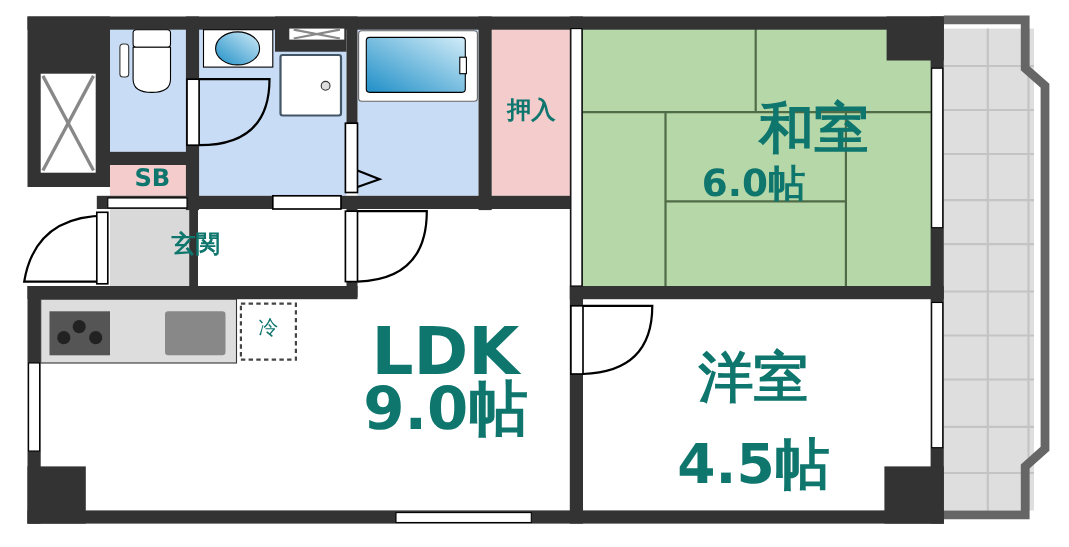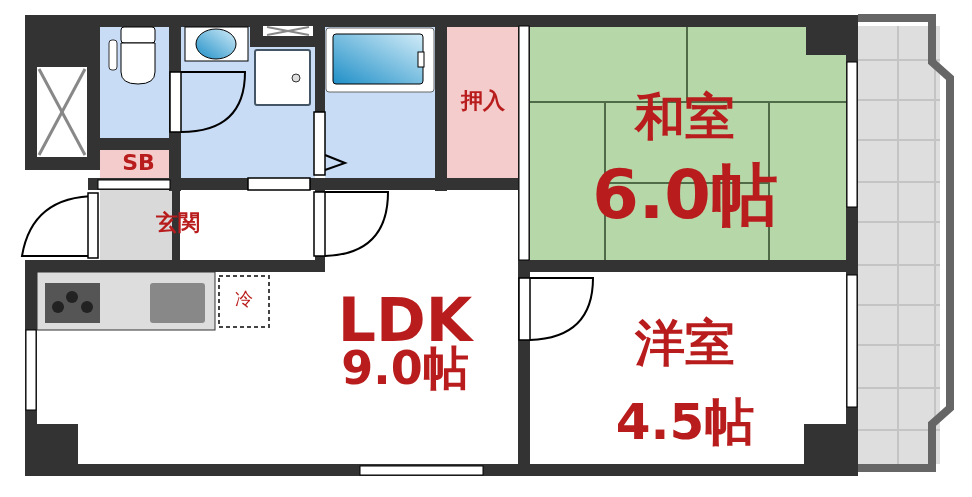--- a/index.html
+++ b/index.html
@@ -1,19 +1,19 @@
 <!DOCTYPE html>
 <html><head>
 <meta charset="utf-8">
 <style>
   html,body{margin:0;padding:0;background:#ffffff;}
   body{width:972px;height:497px;position:relative;overflow:hidden;font-family:"DejaVu Sans","Liberation Sans",sans-serif;}
   .abs{position:absolute;}
   .wall{position:absolute;background:#333333;}
-  .lbl{position:absolute;font-weight:bold;color:#b91c1c;text-align:center;line-height:1;white-space:nowrap;}
+  .lbl{position:absolute;font-weight:bold;color:#0f766e;text-align:center;line-height:1;white-space:nowrap;}
   svg{position:absolute;left:0;top:0;}
 </style>
 </head>
 <body>
 
 <div class="abs" style="left:100px;top:26px;width:69px;height:112px;background:#c9dcf5;"></div>
 <div class="abs" style="left:181px;top:26px;width:134px;height:152px;background:#c9dcf5;"></div>
 <div class="abs" style="left:325px;top:26px;width:110px;height:152px;background:#c9dcf5;"></div>
 <div class="abs" style="left:447px;top:26px;width:72px;height:152px;background:#f4cccc;"></div>
 <div class="abs" style="left:100px;top:150px;width:69px;height:28px;background:#f4cccc;"></div>
@@ -142,19 +142,19 @@
     <rect x="98" y="180" width="72" height="9"></rect>
   </g>
 </svg>
 
 <div class="lbl" style="left:100px;top:152px;width:77px;font-size:22px;">SB</div>
 <div class="lbl" style="left:100px;top:212px;width:72px;font-size:22px;margin-left:42px;">玄関</div>
 <div class="lbl" style="left:447px;top:90px;width:72px;font-size:22px;">押入</div>
 <div class="lbl" style="left:219px;top:290px;width:50px;font-size:18px;font-weight:normal;">冷</div>
 
 <div class="lbl" style="left:300px;top:290px;width:210px;font-size:60px;">LDK</div>
-<div class="lbl" style="left:300px;top:345px;width:210px;font-size:46px;">9.0帖</div>
+<div class="lbl" style="left:300px;top:345px;width:210px;font-size:54px;">9.0帖</div>
 
-<div class="lbl" style="left:580px;top:92px;width:210px;font-size:50px;">和室</div>
-<div class="lbl" style="left:580px;top:162px;width:210px;font-size:67px;">6.0帖</div>
+<div class="lbl" style="left:580px;top:92px;width:210px;font-size:50px;text-align:right;">和室</div>
+<div class="lbl" style="left:580px;top:150px;width:210px;font-size:34px;">6.0帖</div>
 
 <div class="lbl" style="left:580px;top:318px;width:210px;font-size:50px;">洋室</div>
 <div class="lbl" style="left:580px;top:378px;width:210px;font-size:50px;margin-top:19px;">4.5帖</div>
 
 </body></html>

